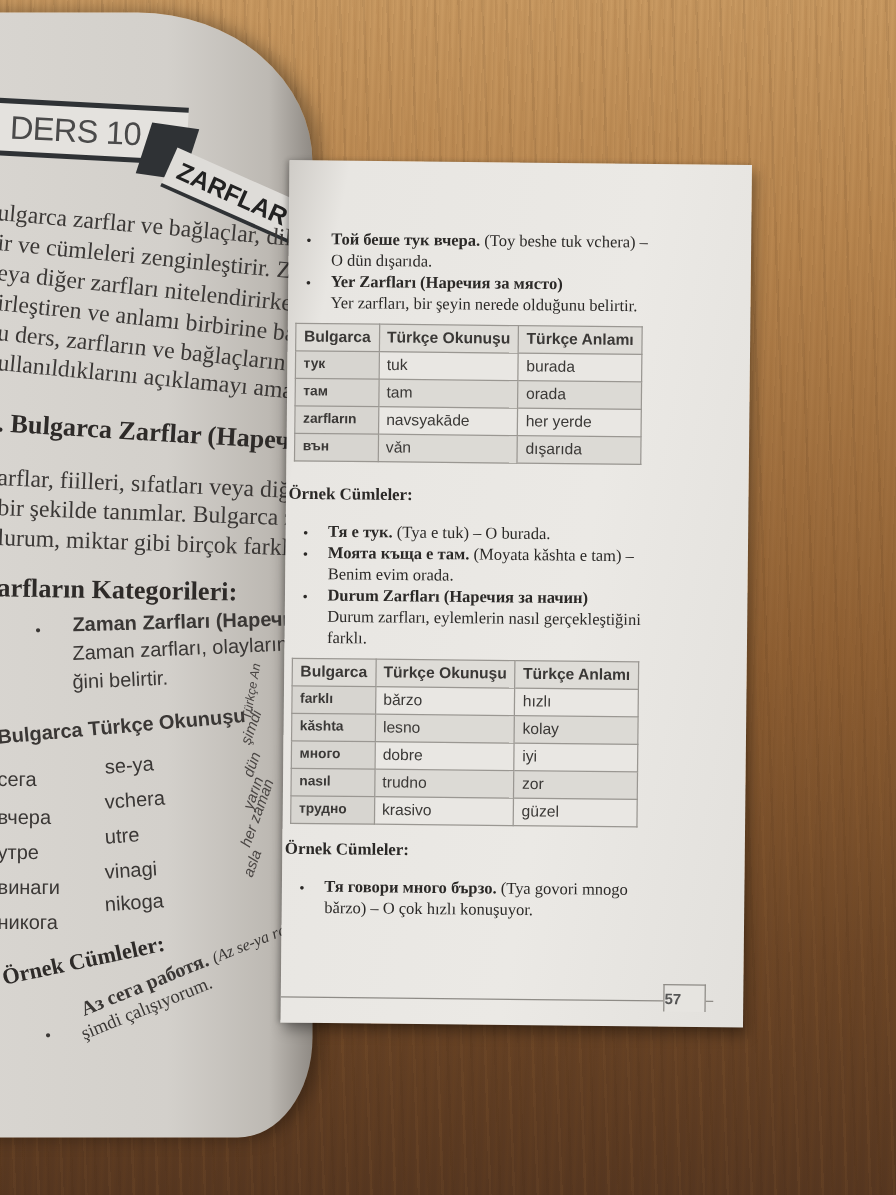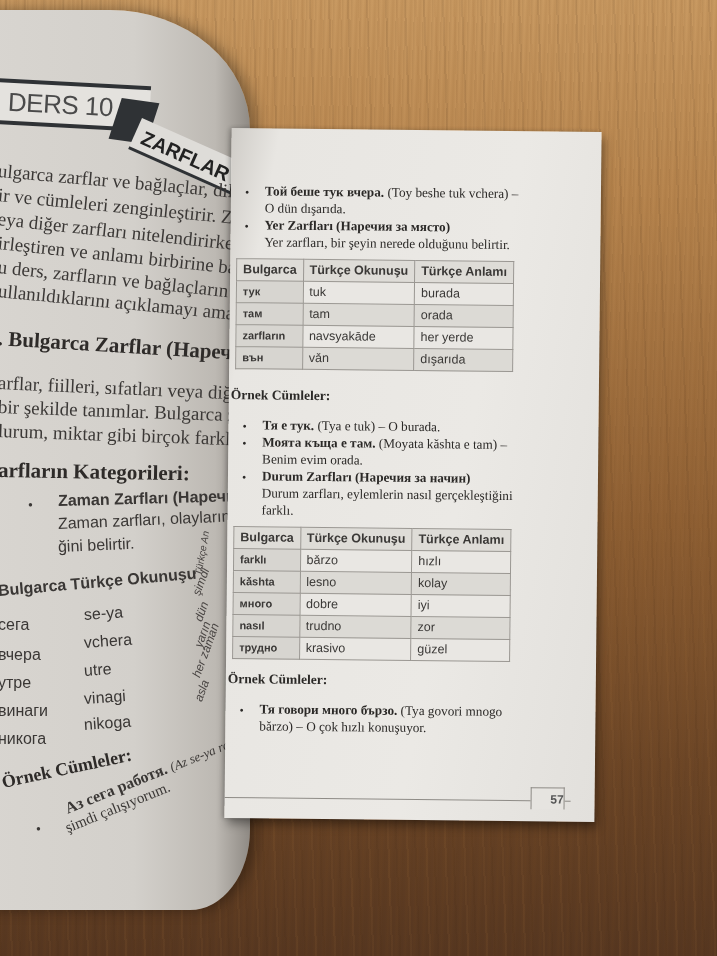--- a/index.html
+++ b/index.html
@@ -73,21 +73,21 @@
   table.vocab th, table.vocab td { border: 1.3px solid #9a9792; padding: 2px 6px; height: 22px; text-align: left; }
   table.vocab th { background: #dedcd7; font-weight: bold; font-size: 12.5px; }
   table.vocab td.bg { font-weight: bold; font-size: 11px; background: #d7d5d0; }
   table.vocab td.alt { background: #dcdad5; }
 
   .footer-line { position: absolute; left: 0; right: 24px; bottom: 20px; border-top: 1.5px solid #8e8b86; }
   .page-num {
     position: absolute; right: 30px; bottom: 12px; width: 34px; height: 22px;
     border: 1.5px solid #8e8b86; border-bottom: none; background: #e6e4e0;
     font-family: "Liberation Sans", sans-serif; font-size: 12px; font-weight: bold; color: #555;
-    text-align: right; line-height: 22px;
+    text-align: left; line-height: 22px;
   }
 </style>
 </head>
 <body>
 
 <div class="wood-grain"></div>
 
 <div class="left-page">
   <div class="left-content">
     <div class="ders-banner"><span>DERS 10</span></div>

